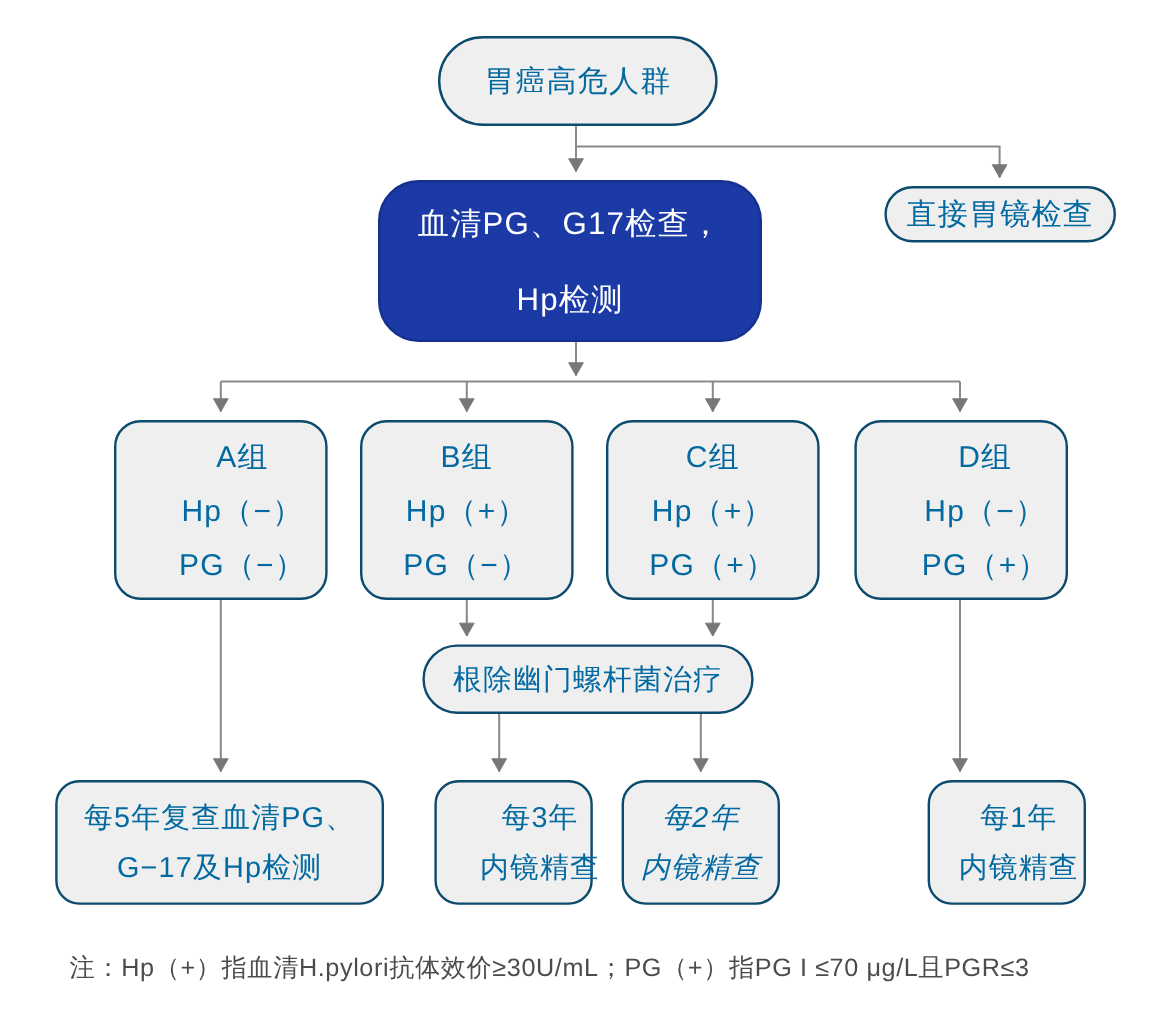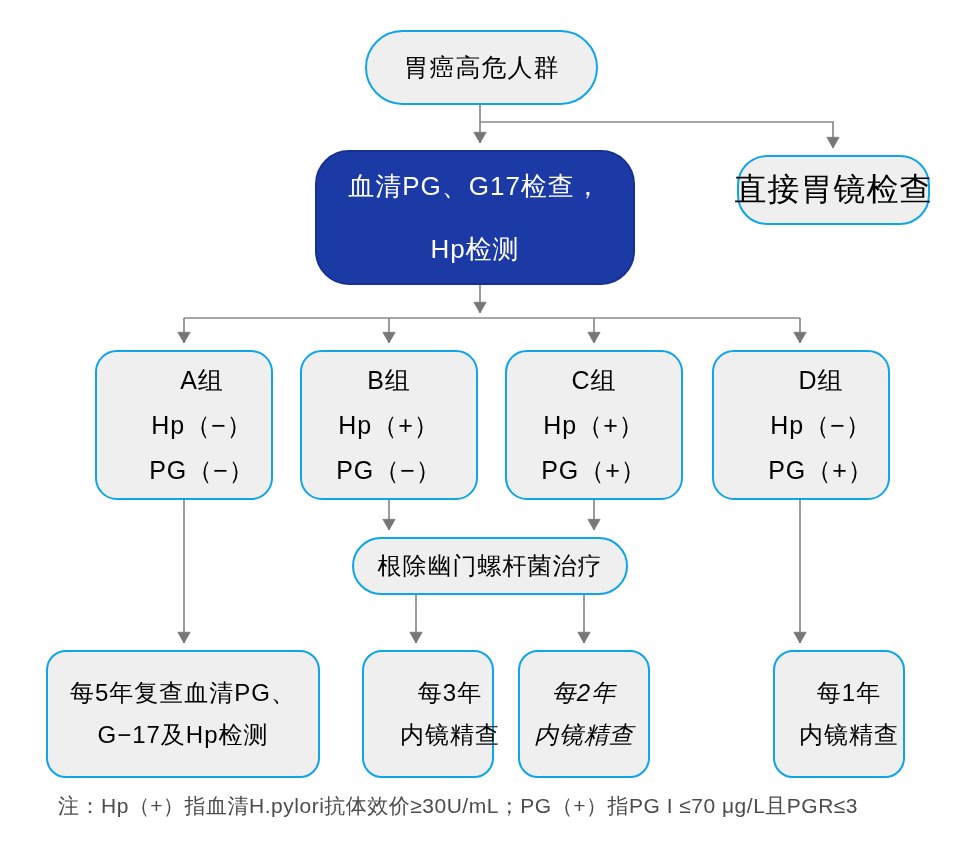--- a/index.html
+++ b/index.html
@@ -8,46 +8,46 @@
     width:964px;height:850px;
     background:#ffffff;
     font-family:"Liberation Sans", sans-serif;
     overflow:hidden;
   }
   .connector-layer{position:absolute;left:0;top:0;z-index:0;}
   .node{
     position:absolute;z-index:1;
     box-sizing:border-box;
     background:#efefef;
-    border:2px solid #0ea5e9;
-    color:#000000;
+    border:2px solid #0c4a6e;
+    color:#0369a1;
     display:flex;flex-direction:column;
     align-items:center;justify-content:center;
     text-align:center;
     letter-spacing:1px;
   }
   .node .line{white-space:nowrap;}
 
   .top-pill{left:365px;top:30px;width:233px;height:75px;border-radius:38px;font-size:25px;}
   .blue-box{
     left:315px;top:150px;width:320px;height:135px;border-radius:34px;
     background:#1b3aa5;border:2px solid #16308f;color:#ffffff;
     font-size:26px;gap:28px;
   }
-  .direct-box{left:737px;top:155px;width:193px;height:70px;border-radius:30px;font-size:32px;}
+  .direct-box{left:737px;top:155px;width:193px;height:47px;border-radius:30px;font-size:25px;}
 
   .group-box{top:350px;width:178px;height:150px;border-radius:22px;font-size:25px;gap:12px;}
   .group-a{left:95px;padding-left:36px;}
   .group-b{left:300px;}
   .group-c{left:505px;}
   .group-d{left:712px;padding-left:40px;}
 
   .eradication-box{left:352px;top:537px;width:276px;height:58px;border-radius:29px;font-size:24px;}
 
-  .bottom-box{top:650px;height:128px;border-radius:20px;font-size:24px;gap:10px;}
+  .bottom-box{top:650px;height:104px;border-radius:20px;font-size:24px;gap:10px;}
   .review-box{left:46px;width:274px;}
   .every3-box{left:362px;width:132px;padding-left:44px;}
   .every2-box{left:518px;width:132px;font-style:italic;}
   .every1-box{left:773px;width:132px;padding-left:20px;}
 
   .note{
     position:absolute;left:58px;top:792px;z-index:1;
     font-size:21px;color:#4c4c4c;letter-spacing:0.5px;white-space:nowrap;
   }
 </style>

